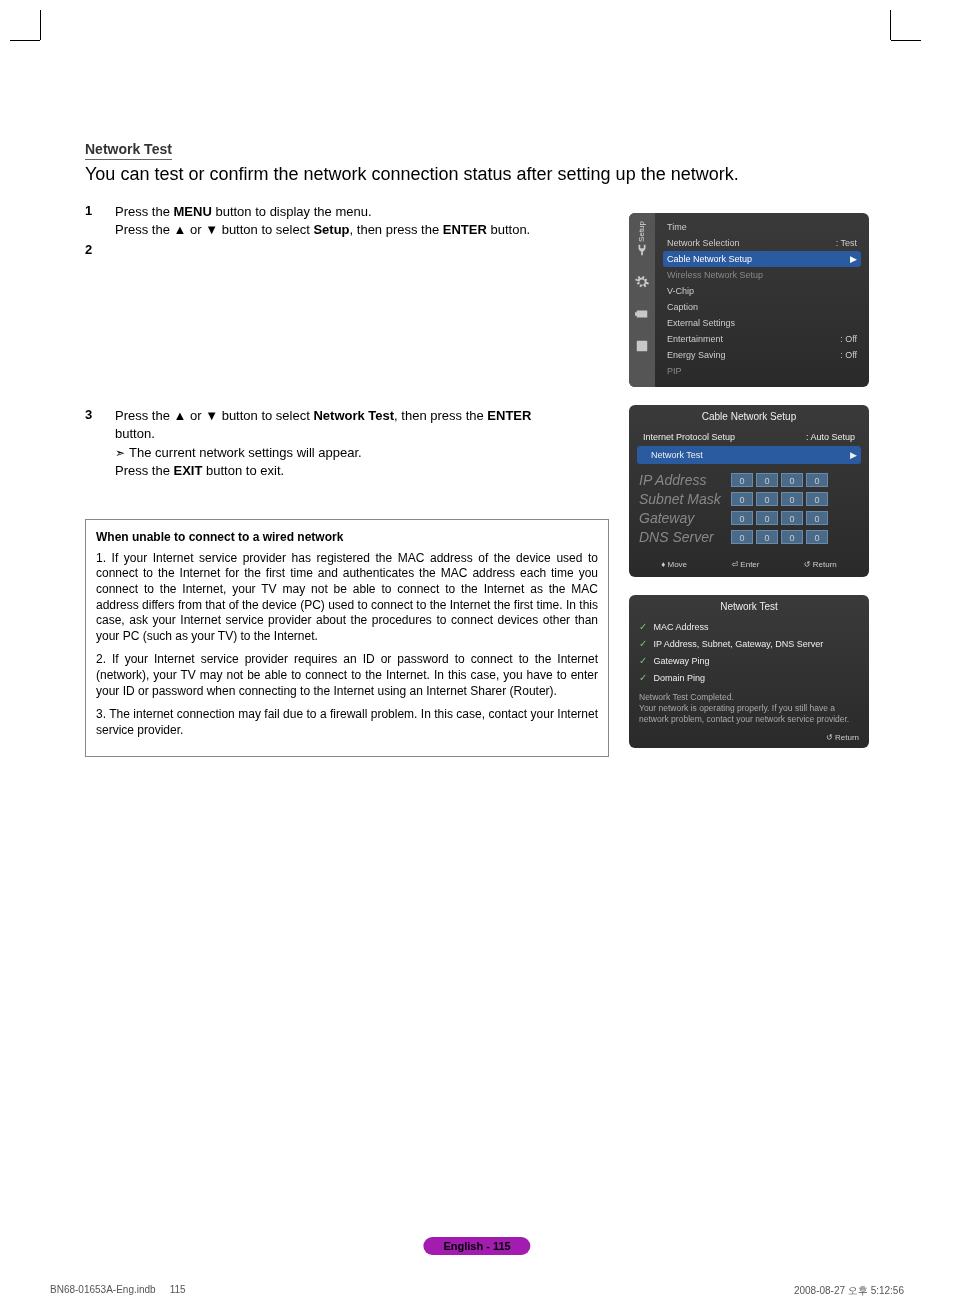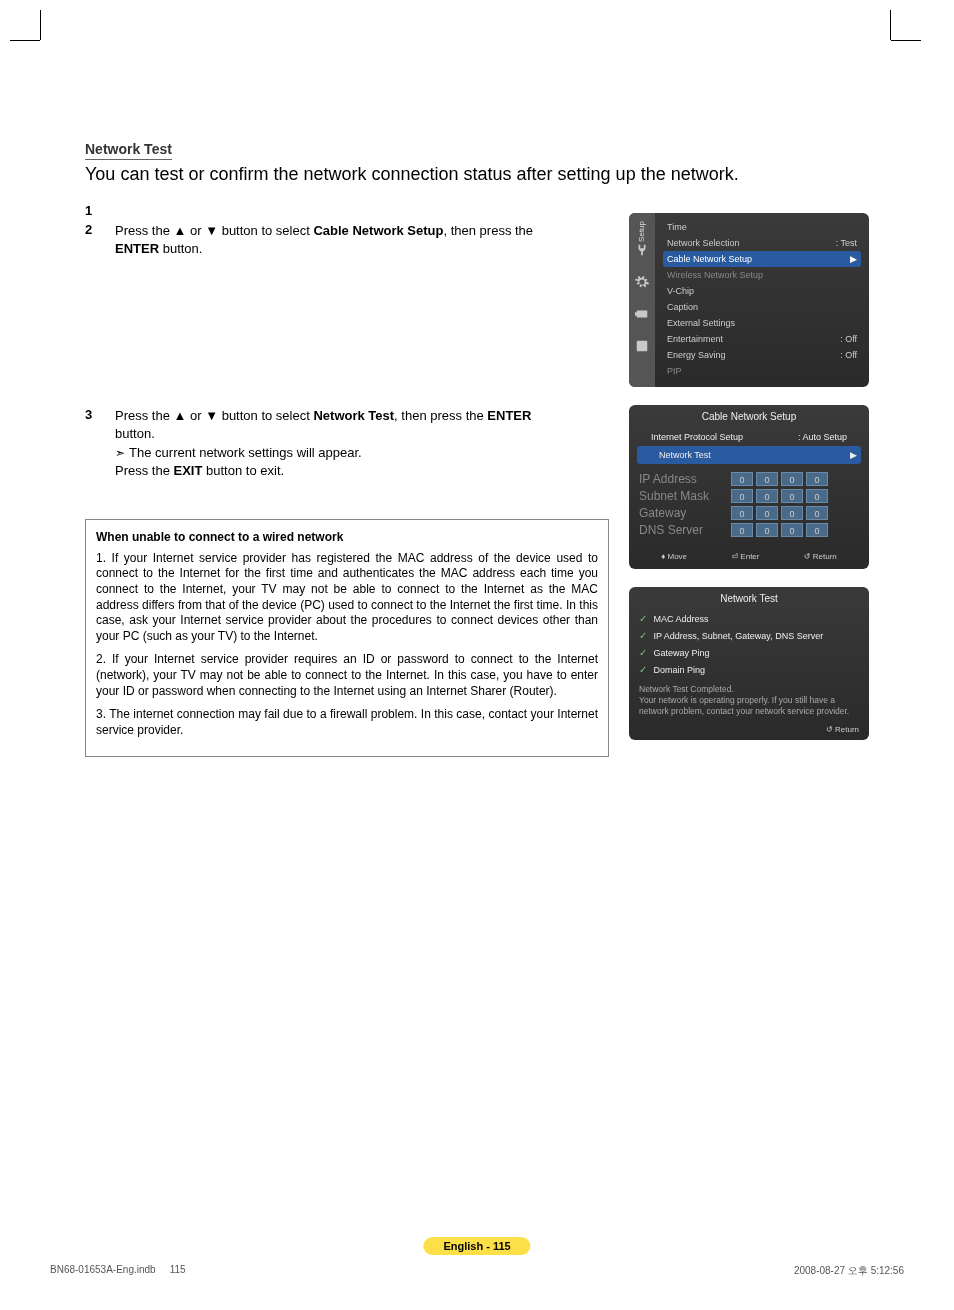--- a/index.html
+++ b/index.html
@@ -40,42 +40,42 @@
     .osd1-tab-label { writing-mode: vertical-rl; font-size: 8px; color: #ddd; position: absolute; top: 8px; transform: rotate(180deg); left: 8px; }
     .icon-small { width: 14px; height: 14px; opacity: 0.85; }
     .osd1-body { flex: 1; padding: 6px 8px 8px 8px; }
     .osd1-row { display: flex; justify-content: space-between; padding: 3px 4px; color: #ccc; font-size: 9px; }
     .osd1-row.dim { color: #888; }
     .osd1-row.sel { background: #2a5a9f; color: #fff; border-radius: 3px; position: relative; }
     .sel-arrow { position: absolute; right: 4px; top: 3px; font-size: 9px; }
     
     .osd2 { background: linear-gradient(#3a3a3a,#2a2a2a); border-radius: 6px; color: #eee; font-size: 9px; margin-top: 18px; padding-bottom: 4px; }
     .osd2-title { text-align: center; padding: 6px 0; font-size: 10px; }
-    .osd2-row { display: flex; justify-content: space-between; padding: 4px 22px; }
+    .osd2-row { display: flex; justify-content: space-between; padding: 4px 14px; }
     .osd2-row.sel { background: #2a5a9f; border-radius: 3px; margin: 0 8px; position: relative; }
     .osd2-sel-arrow { position: absolute; right: 4px; top: 4px; }
     .ip-grid { padding: 8px 10px; }
     .ip-row { display: flex; align-items: center; margin-bottom: 3px; }
-    .ip-label { width: 92px; color: #888; font-size: 12px; }
+    .ip-label { width: 92px; color: #888; font-size: 14px; font-style: italic; }
     .ip-cells { display: flex; gap: 3px; }
     .ip-cell { width: 22px; height: 14px; background: #4a6a8a; border: 1px solid #6a8aaa; color: #ccc; font-size: 9px; text-align: center; line-height: 14px; }
     .osd2-foot { display: flex; justify-content: space-around; padding: 4px 10px; font-size: 8px; color: #ccc; }
     
     .osd3 { background: linear-gradient(#3a3a3a,#2a2a2a); border-radius: 6px; color: #eee; font-size: 9px; margin-top: 18px; padding-bottom: 4px; }
     .osd3-title { text-align: center; padding: 6px 0; font-size: 10px; }
     .osd3-item { display: flex; align-items: center; gap: 6px; padding: 3px 10px; }
     .check { color: #7cbf7c; font-size: 10px; }
     .osd3-msg { padding: 6px 10px; color: #aaa; font-size: 8.5px; line-height: 1.3; }
     .osd3-foot { text-align: right; padding: 2px 10px; font-size: 8px; color: #ccc; }
     .page-footer {
       position: absolute; bottom: 55px; left: 50%; transform: translateX(-50%);
-      background: #fde047; border-radius: 10px; padding: 3px 20px; font-size: 11px; font-weight: bold;
+      background: #a21caf; border-radius: 10px; padding: 3px 20px; font-size: 11px; font-weight: bold;
     }
     .doc-footer {
-      position: absolute; bottom: 32px; left: 50px; right: 50px;
+      position: absolute; bottom: 12px; left: 50px; right: 50px;
       display: flex; justify-content: space-between; font-size: 10px; color: #555;
     }
     .doc-footer .left { display: flex; gap: 14px; }
   </style>
 </head>
 <body>
 
 <div class="crop-mark-tl"></div>
 <div class="crop-mark-tl2"></div>
 <div class="crop-mark-tr"></div>
@@ -83,28 +83,28 @@
 
 <div class="page-content">
   <div class="title">Network Test</div>
   <div class="intro">You can test or confirm the network connection status after setting up the network.</div>
 
   <div class="main-columns">
     <div class="left-col">
 
       <div class="step-row">
         <div class="step-num">1</div>
+        <div class="step-text">
+          <span>Press the </span><b>MENU</b><span> button to display the menu.</span><br>
+          <span>Press the ▲ or ▼ button to select </span><b>Setup</b><span>, then press the </span><b>ENTER</b><span> button.</span>
+        </div>
       </div>
 
       <div class="step-row">
         <div class="step-num">2</div>
-        <div class="step-text">
-          <span>Press the ▲ or ▼ button to select </span><b>Cable Network Setup</b><span>, then press the </span><br>
-          <b>ENTER</b><span> button.</span>
-        </div>
       </div>
 
       <div class="step-row step-block2">
         <div class="step-num">3</div>
         <div class="step-text">
           <span>Press the ▲ or ▼ button to select </span><b>Network Test</b><span>, then press the </span><b>ENTER</b><br>
           <span>button.</span>
           <div class="note-line">
             <span class="note-arrow">➣</span>
             <span>The current network settings will appear.</span>

